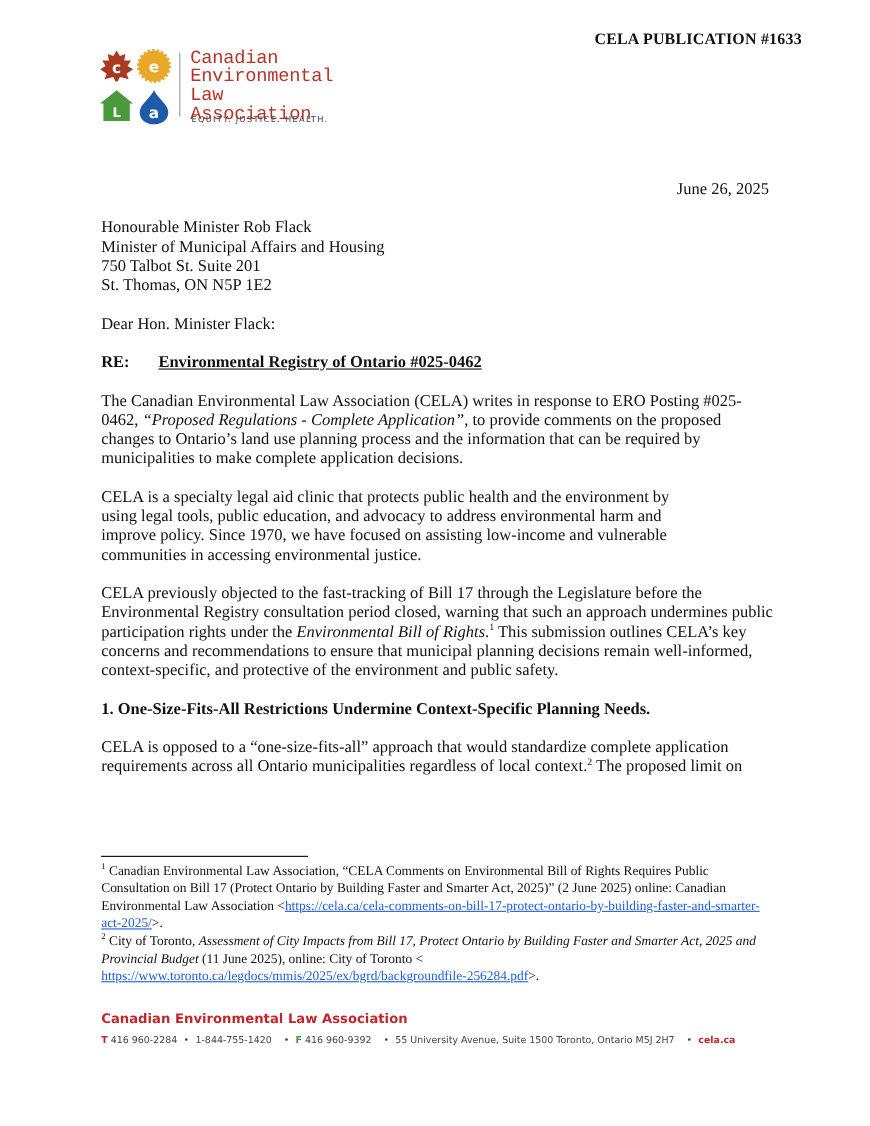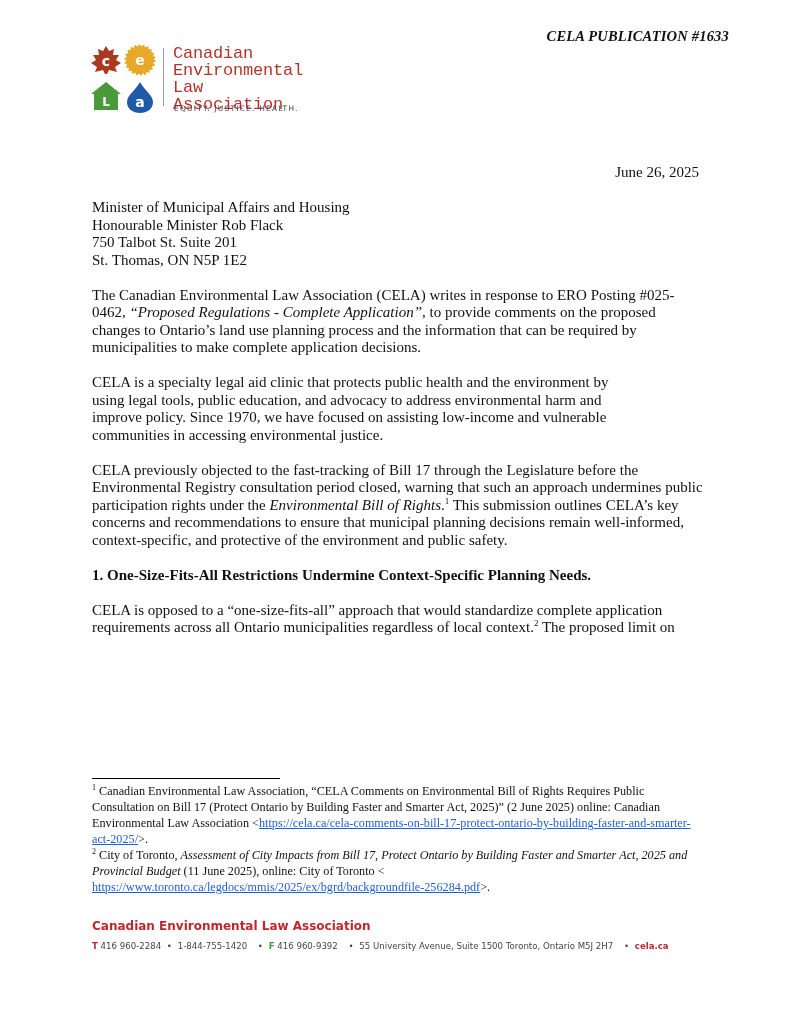--- a/index.html
+++ b/index.html
@@ -1,18 +1,18 @@
 <!DOCTYPE html>
 <html><head>
 <meta charset="utf-8">
 <style>
   html, body { margin: 0; padding: 0; background: #ffffff; }
   body { width: 791px; height: 1024px; position: relative; overflow: hidden;
          font-family: "Liberation Serif", "DejaVu Serif", serif; color: #111; }
-  .pubnum { position: absolute; top: 28px; right: 62px; font-style: italic; font-weight: bold;
+  .pubnum { position: absolute; top: 28px; right: 62px; font-weight: bold;
             font-size: 14.5px; letter-spacing: 0.2px; }
   .logo { position: absolute; top: 40px; left: 90px; width: 240px; height: 80px; }
   .logo-grid { position: absolute; left: 0; top: 0; width: 68px; height: 80px; }
   .logo-divider { position: absolute; left: 73px; top: 8px; width: 1px; height: 58px; background: #999; }
   .logo-text { position: absolute; left: 83px; top: 5px; font-family: Liberation Mono, monospace;
                color: #b5342a; font-size: 17px; line-height: 17px; letter-spacing: -0.2px; }
   .logo-tagline { position: absolute; left: 84px; top: 64px; font-family: "DejaVu Sans", sans-serif;
                   font-size: 7.5px; letter-spacing: 1.2px; color: #444; }
   .date { position: absolute; top: 164px; right: 92px; font-size: 15px; }
   .content { position: absolute; left: 92px; top: 199px; width: 612px; font-size: 15px; line-height: 17.5px; }
@@ -67,27 +67,31 @@
     <div>Environmental Law</div>
     <div>Association</div>
   </div>
   <div class="logo-tagline">EQUITY. JUSTICE. HEALTH.</div>
 </div>
 
 <div class="date">June 26, 2025</div>
 
 <div class="content">
   <div class="addr" style="margin-bottom:17.5px;">
+    <div>Honourable Minister Rob Flack</div>
     <div>Minister of Municipal Affairs and Housing</div>
-    <div>Honourable Minister Rob Flack</div>
     <div>750 Talbot St. Suite 201</div>
     <div>St. Thomas, ON N5P 1E2</div>
   </div>
 
+  <p>Dear Hon. Minister Flack:</p>
 
+  <p class="re">
+    <span class="re-label">RE:</span><span>Environmental Registry of Ontario #025-0462</span>
+  </p>
 
   <p><span>The Canadian Environmental Law Association (CELA) writes in response to ERO Posting #025-0462, </span><i>“Proposed Regulations - Complete Application”</i><span>, to provide comments on the proposed changes to Ontario’s land use planning process and the information that can be required by municipalities to make complete application decisions.</span></p>
 
   <p style="padding-right:60px;">CELA is a specialty legal aid clinic that protects public health and the environment by using legal tools, public education, and advocacy to address environmental harm and improve policy. Since 1970, we have focused on assisting low-income and vulnerable communities in accessing environmental justice.</p>
 
   <p><span>CELA previously objected to the fast-tracking of Bill 17 through the Legislature before the Environmental Registry consultation period closed, warning that such an approach undermines public participation rights under the </span><i>Environmental Bill of Rights</i><span>.</span><sup>1</sup><span> This submission outlines CELA’s key concerns and recommendations to ensure that municipal planning decisions remain well-informed, context-specific, and protective of the environment and public safety.</span></p>
 
   <h3>1. One-Size-Fits-All Restrictions Undermine Context-Specific Planning Needs.</h3>
 
   <p><span>CELA is opposed to a “one-size-fits-all” approach that would standardize complete application requirements across all Ontario municipalities regardless of local context.</span><sup>2</sup><span> The proposed limit on</span></p>

